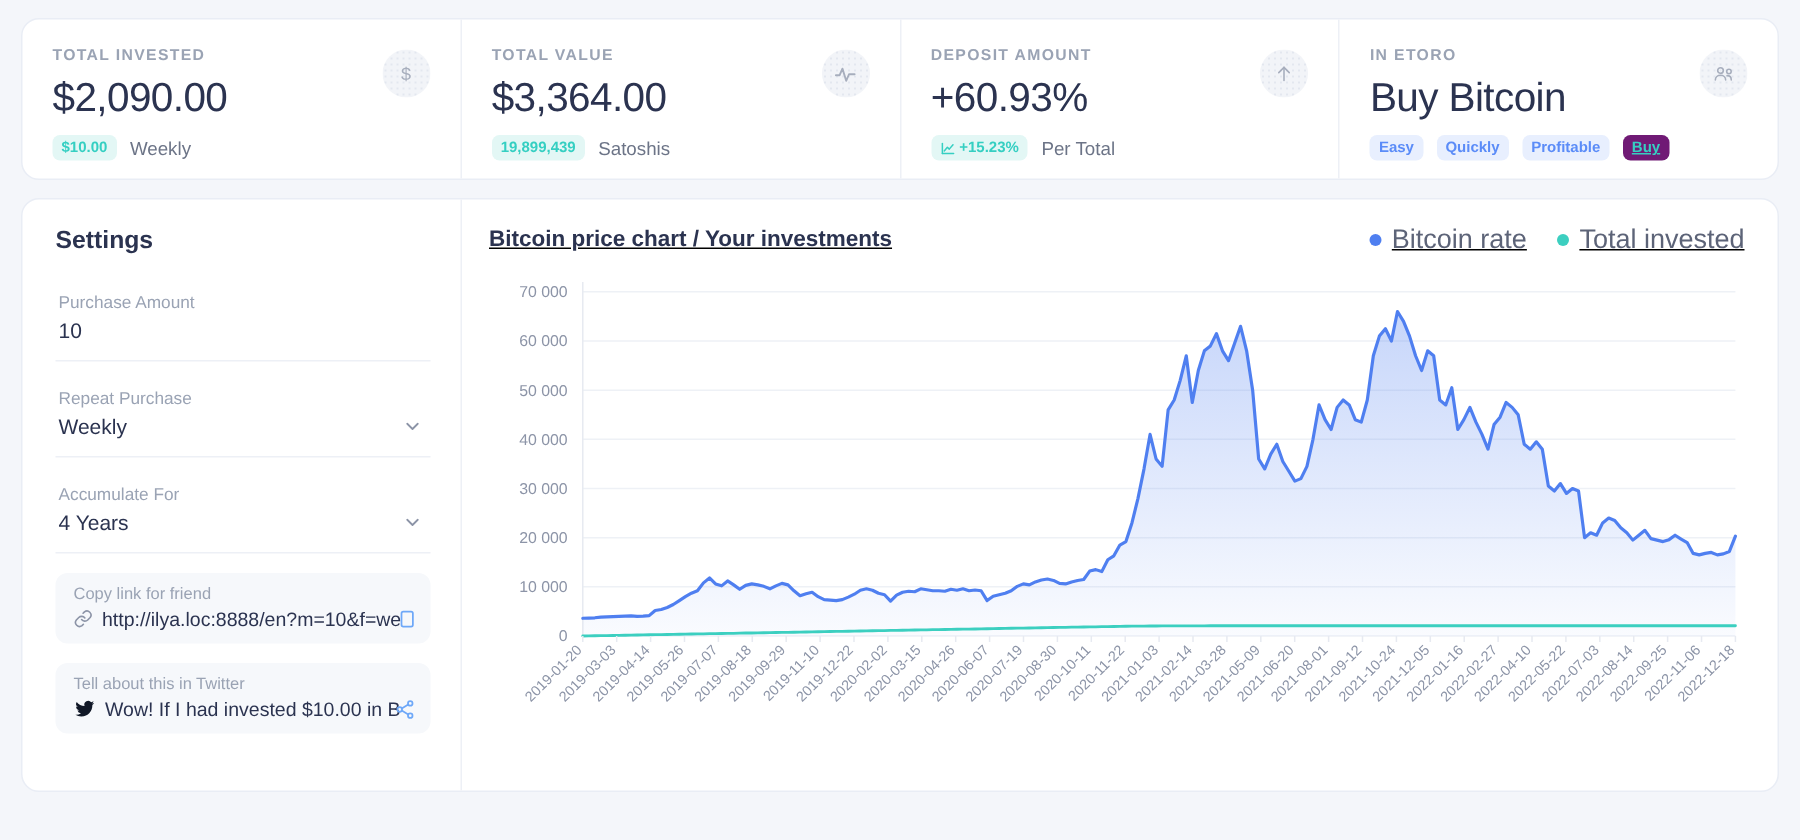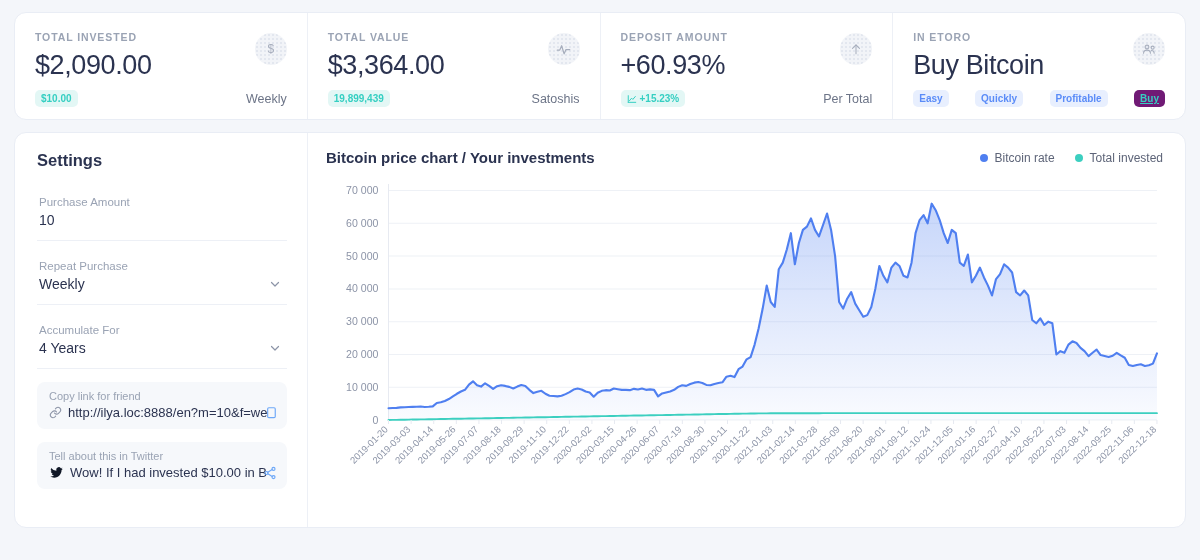--- a/index.html
+++ b/index.html
@@ -39,21 +39,21 @@
   }
   .stat-value {
     font-size: 27px;
     font-weight: 400;
     color: #2b3350;
     letter-spacing: -0.4px;
     line-height: 1.05;
     margin-bottom: 11px;
     white-space: nowrap;
   }
-  .stat-sub { display: flex; align-items: center; gap: 9px; flex-wrap: nowrap; justify-content: space-between; }
+  .stat-sub { display: flex; align-items: center; gap: 9px; flex-wrap: nowrap; }
   .chip {
     font-size: 10px;
     font-weight: 700;
     padding: 3px 6px;
     border-radius: 5px;
     white-space: nowrap;
     display: inline-flex;
     align-items: center;
     gap: 3px;
   }
@@ -126,30 +126,30 @@
     width: 205px;
   }
   .box-act {
     position: absolute; right: 10px; bottom: 9px;
     color: #6ea8f8; width: 14px; height: 14px;
   }
   .tw-ico { color: #111827; width: 15px; flex: 0 0 auto; }
   .link-ico { color: #8c94a7; width: 13px; flex: 0 0 auto; }
 
   
-  .chart-wrap { flex: 1 1 auto; padding: 16px 22px 0 18px; position: relative; }
+  .chart-wrap { flex: 1 1 auto; padding: 16px 22px 0 18px; position: relative; text-decoration: underline; }
   .chart-head {
     display: flex; align-items: center; justify-content: space-between;
     margin-bottom: 10px;
   }
   .chart-title { font-size: 15px; font-weight: 700; color: #2b3350; }
   .legend { display: flex; align-items: center; gap: 20px; }
   .legend-item { display: flex; align-items: center; gap: 7px; }
   .legend-dot { width: 8px; height: 8px; border-radius: 50%; }
-  .legend-text { font-size: 12px; color: #5d6478; }
+  .legend-text { font-size: 18px; color: #5d6478; }
   .plot { position: relative; width: 100%; height: 310px; }
   svg.chart { display: block; width: 100%; height: 100%; overflow: visible; }
   .ylab { font-size: 10.5px; fill: #8c94a7; text-anchor: end; }
   .xlab { font-size: 9.5px; fill: #8c94a7; }
 </style>
 </head>
 <body>
 
 <div class="page">
 

